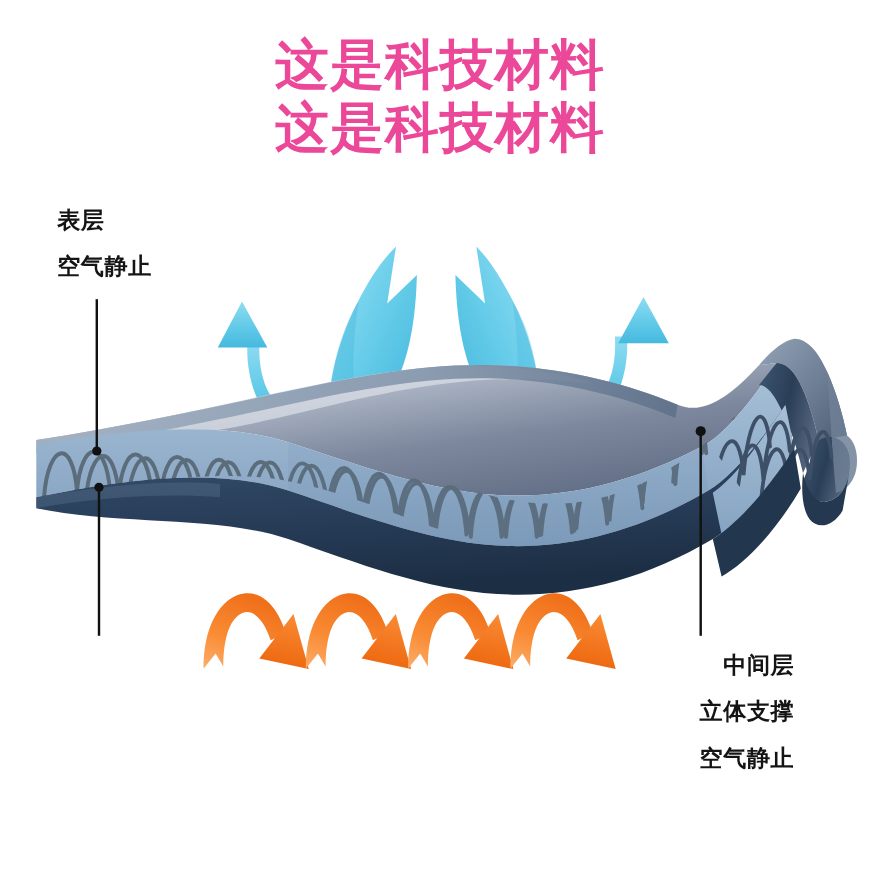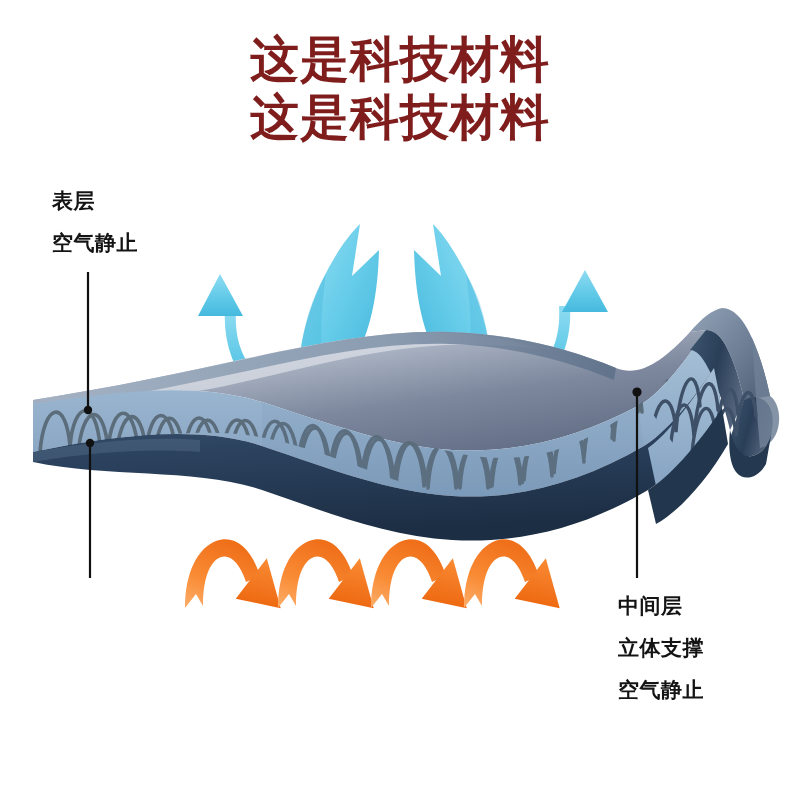--- a/index.html
+++ b/index.html
@@ -30,38 +30,38 @@
     position: absolute;
     left: 0;
     top: 30px;
     width: 800px;
     text-align: center;
     z-index: 40;
   }
   .title-line {
     font-size: 49px;
     font-weight: bold;
-    color: #7f1d1d;
+    color: #ec4899;
     letter-spacing: 1px;
     line-height: 58px;
     white-space: nowrap;
   }
   .label {
     position: absolute;
     z-index: 40;
     color: #141414;
     font-size: 21px;
     font-weight: bold;
     line-height: 42px;
     white-space: nowrap;
     letter-spacing: 0.5px;
   }
   #label-top-left { left: 52px; top: 180px; }
   #label-bottom-left { left: 52px; top: 585px; }
-  #label-right { left: 618px; top: 585px; }
+  #label-right { left: 636px; top: 585px; text-align: right; }
   .label-line { display: block; }
 </style>
 </head>
 <body>
 
 <div id="stage">
 
   <svg id="art" viewBox="0 0 800 800" xmlns="http://www.w3.org/2000/svg">
     <defs>
 

